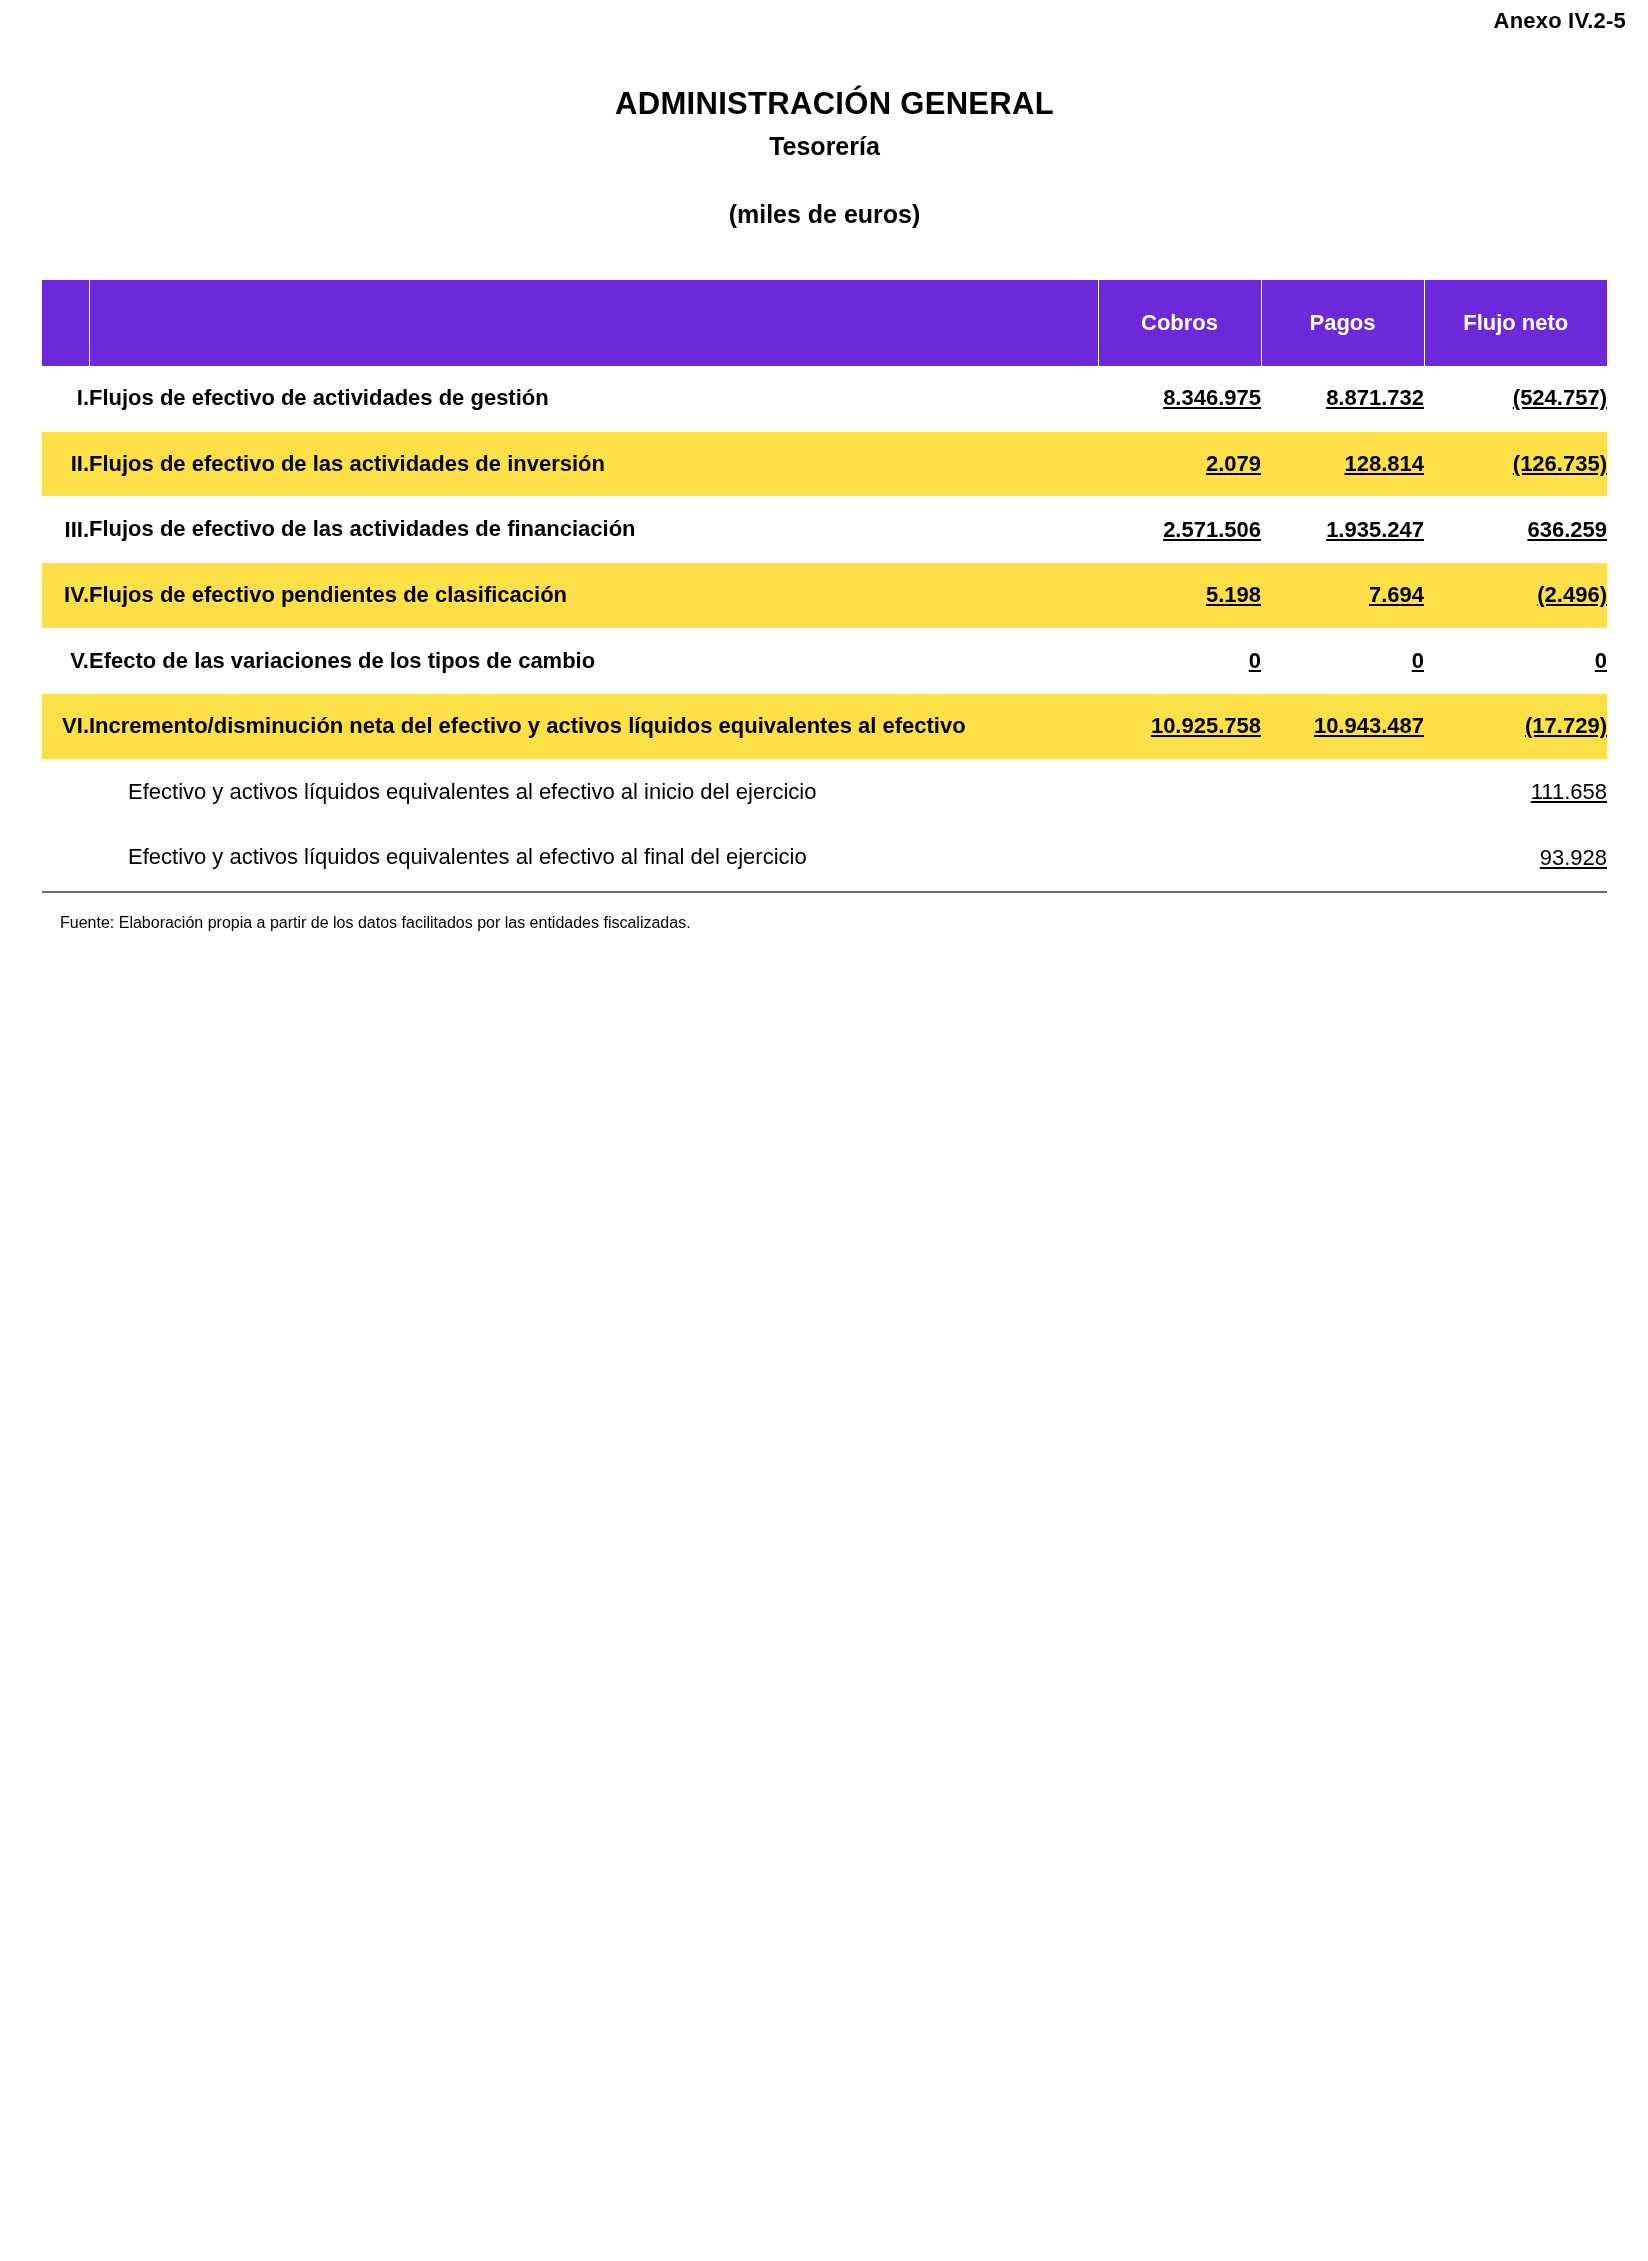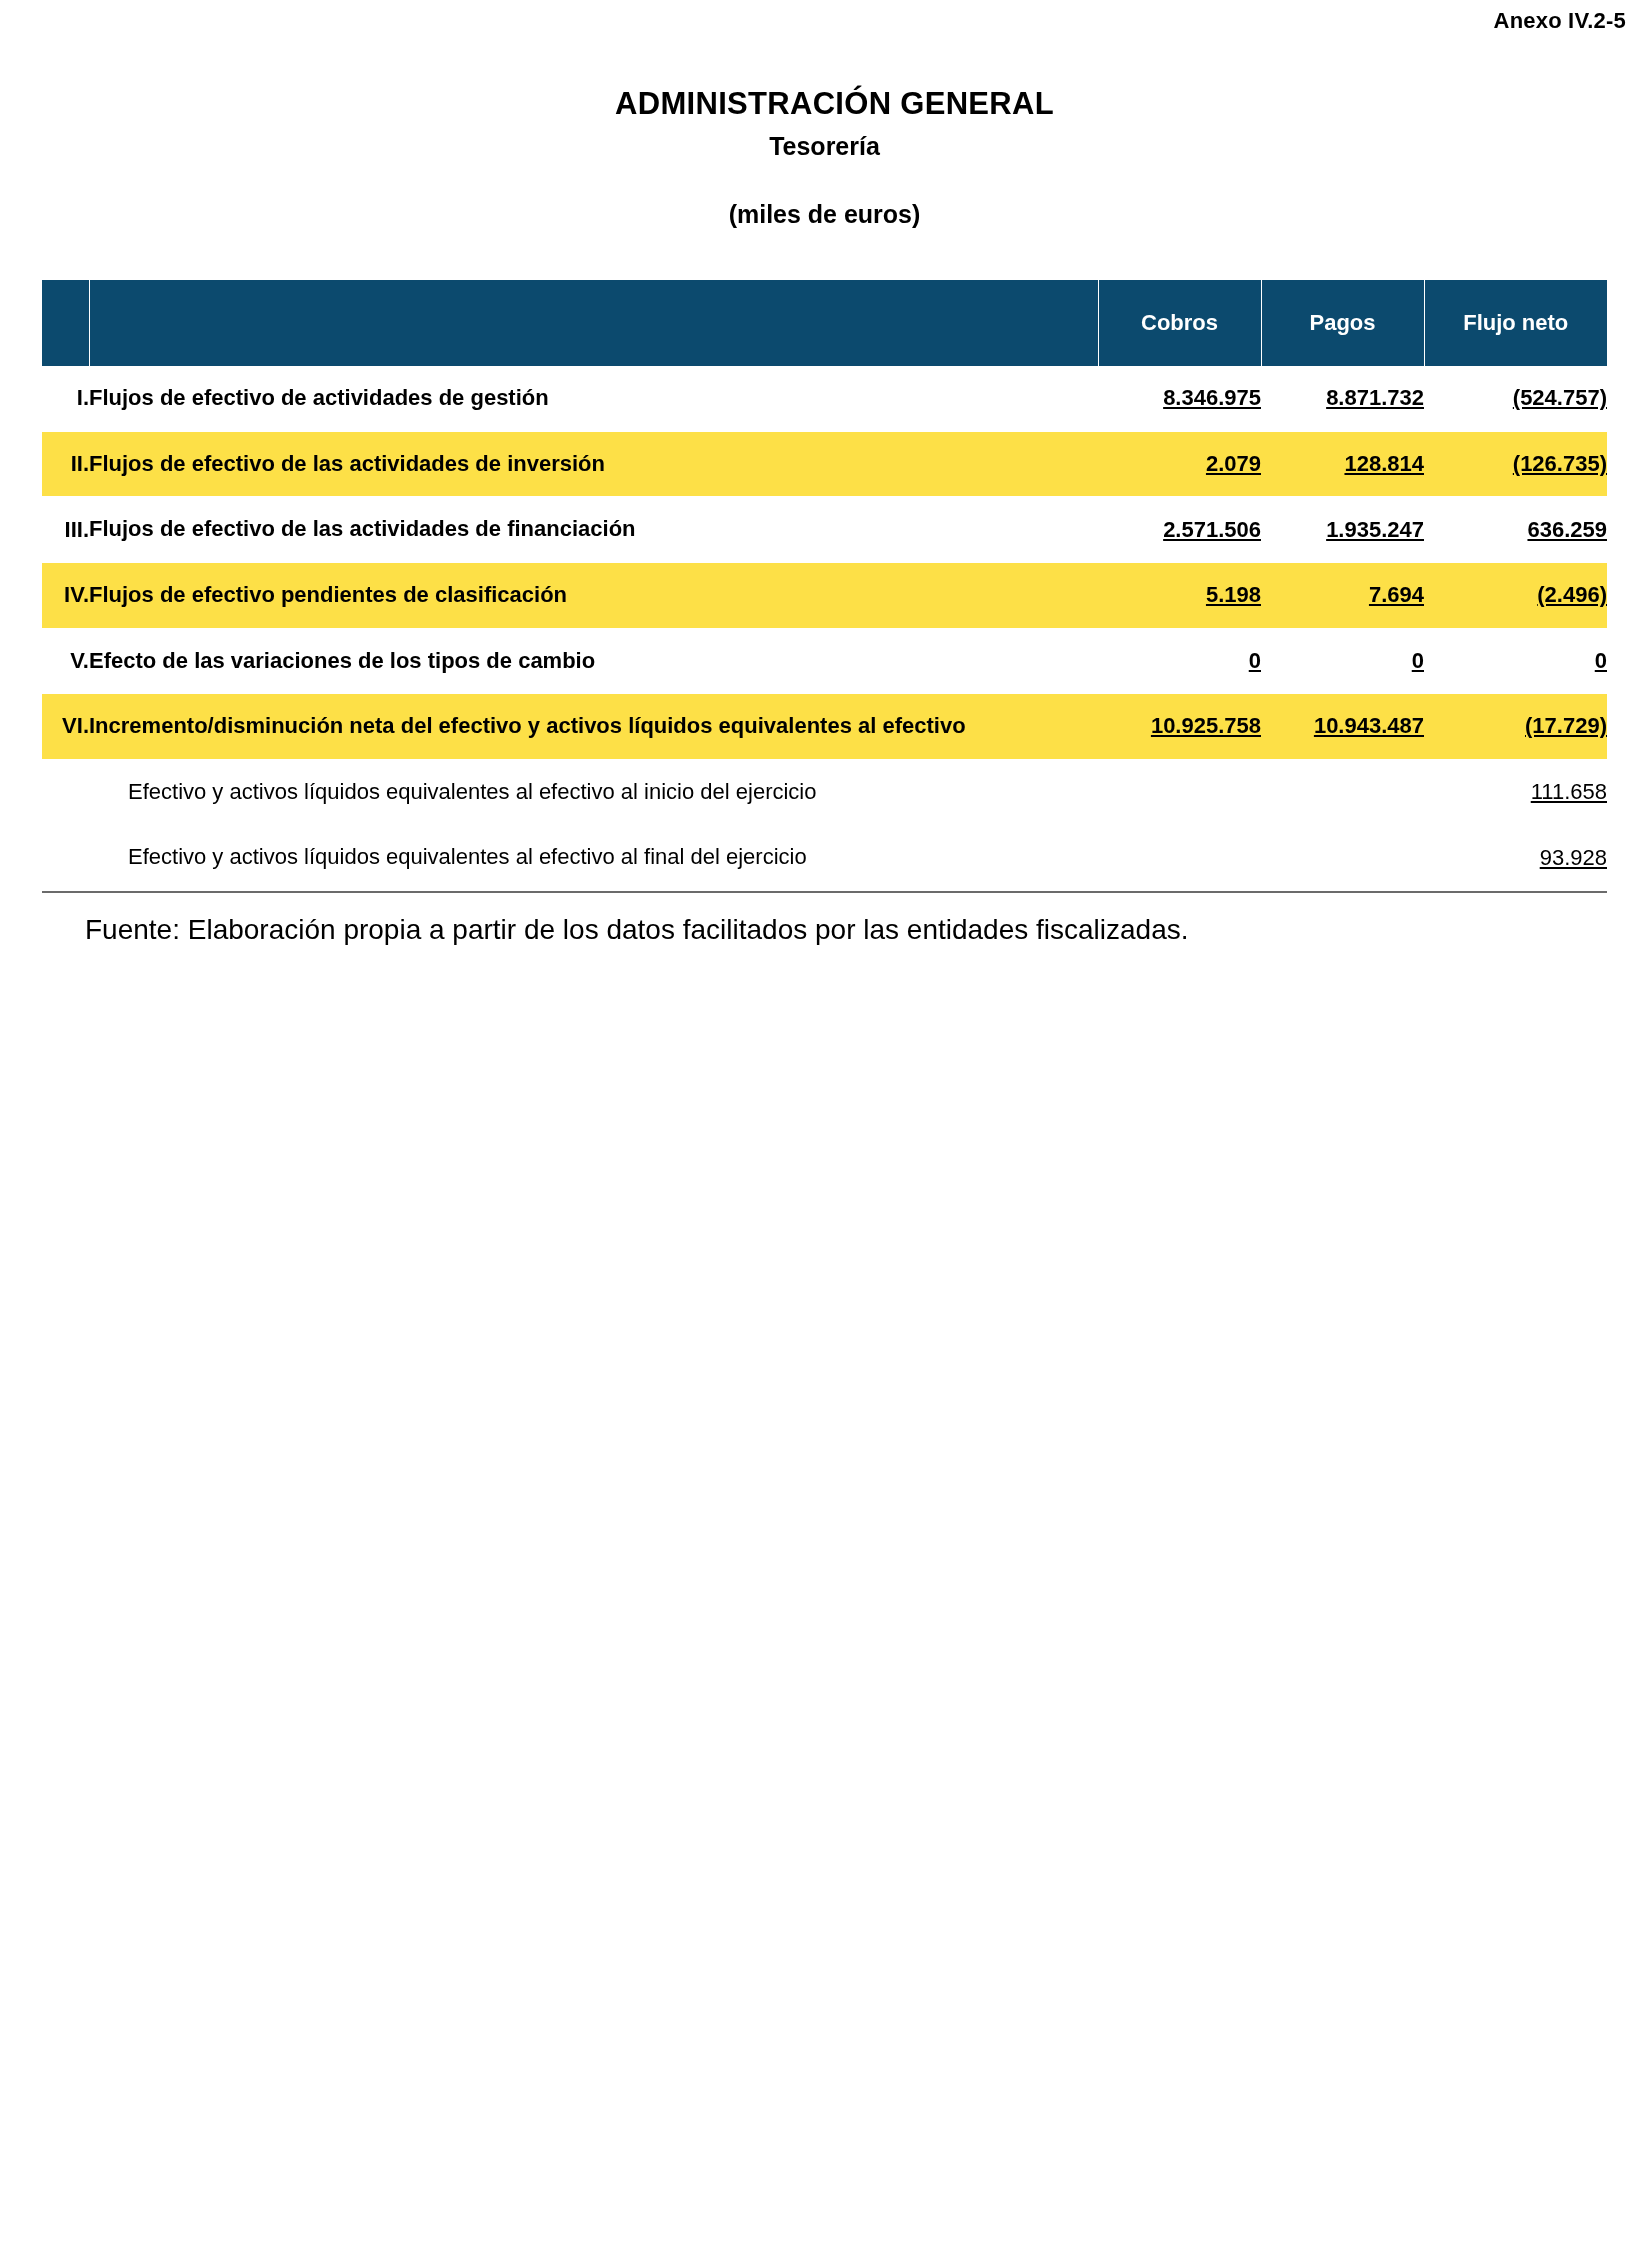--- a/index.html
+++ b/index.html
@@ -53,21 +53,21 @@
     padding: 0 42px;
     box-sizing: border-box;
     margin-top: 51px;
   }
   table.cashflow {
     width: 100%;
     border-collapse: collapse;
     table-layout: fixed;
   }
   table.cashflow thead th {
-    background: #0c4a6e;
+    background: #6d28d9;
     color: #ffffff;
     font-size: 22px;
     font-weight: bold;
     padding: 14.7px 0;
     text-align: center;
     border-right: 1.6px solid #ffffff;
     height: 57px;
     vertical-align: middle;
   }
   table.cashflow thead th:last-child {
@@ -122,22 +122,21 @@
   tr.footrow td.num {
     font-weight: normal;
   }
   .rule-bottom {
     margin: 0 42px;
     border-top: 2.4px solid #6b6b6b;
     padding-top: 0;
   }
   .source {
     padding: 21px 42px 0 60px;
-    font-size: 28px;
-    margin-left: 25px;
+    font-size: 16px;
   }
 </style>
 </head>
 <body>
 
 <div class="page">
 
   <div class="anexo-label">Anexo IV.2-5</div>
 
   <div class="titles">

